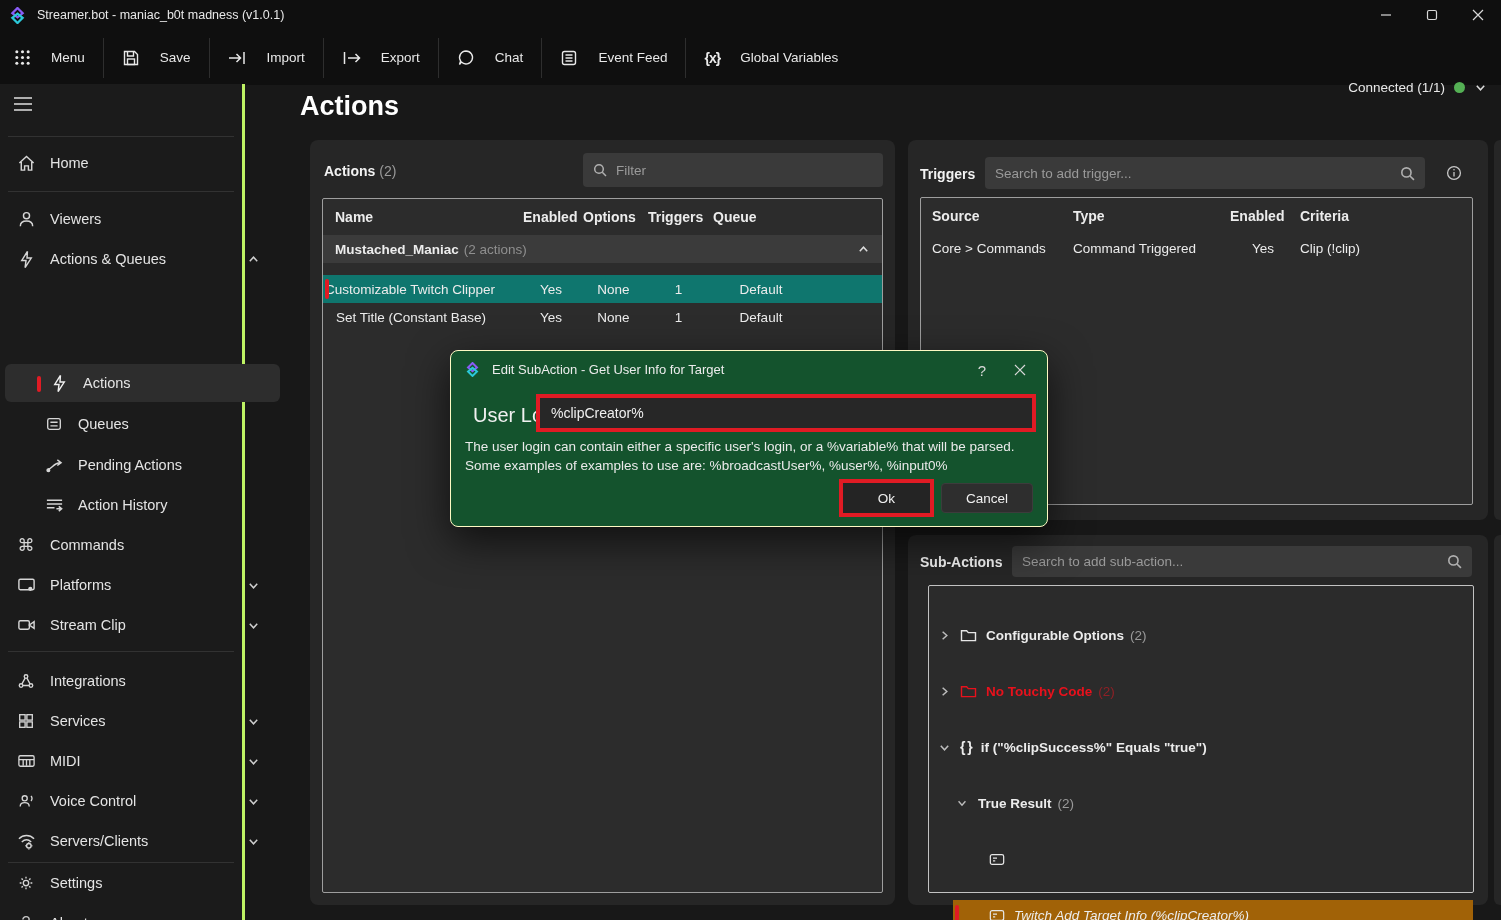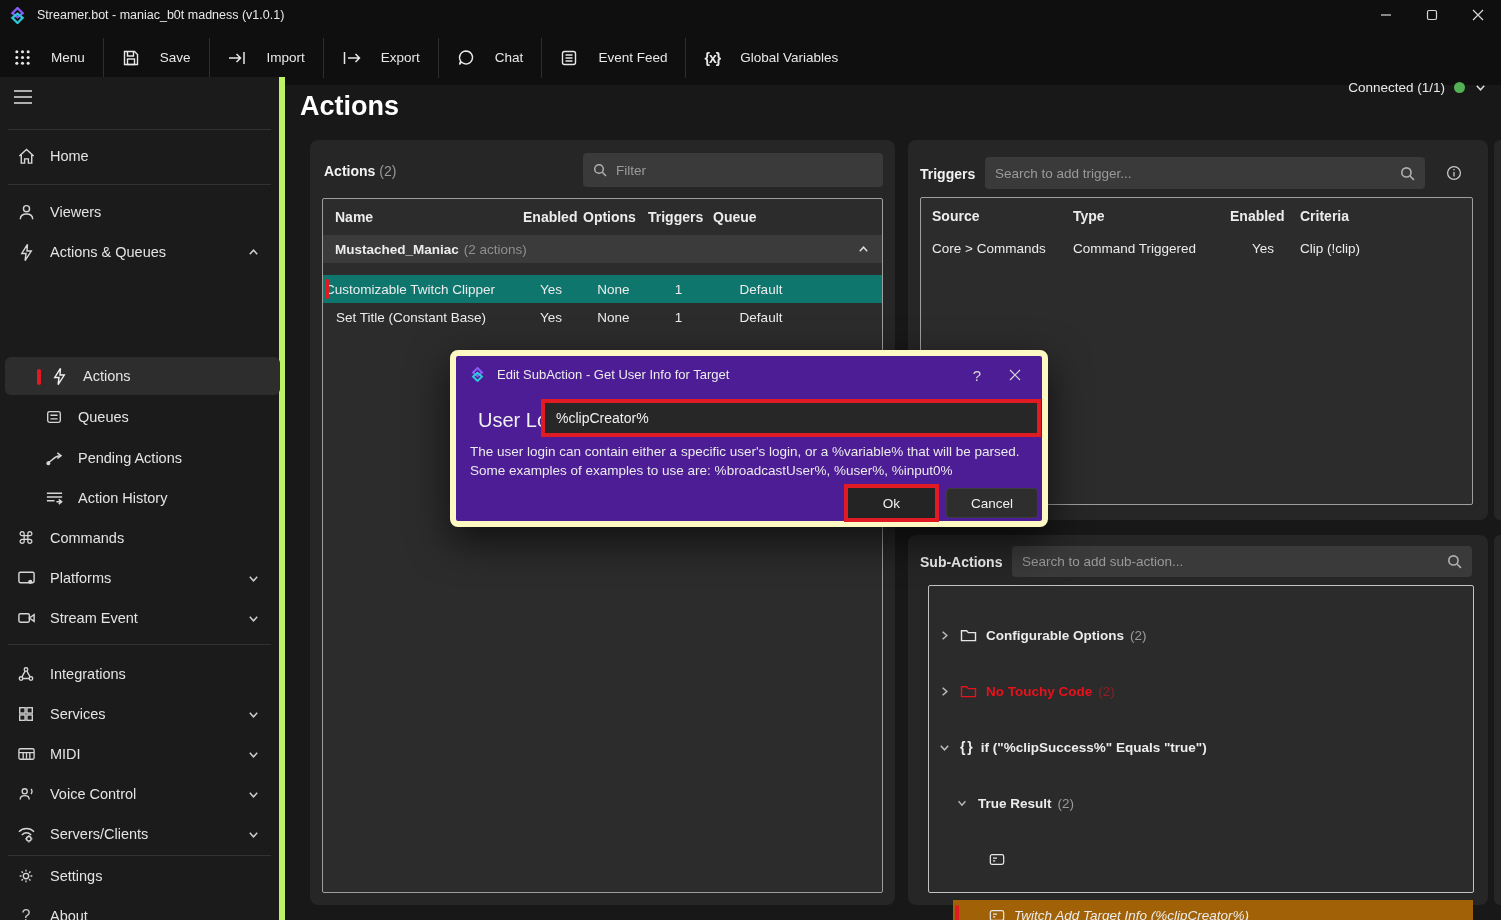--- a/index.html
+++ b/index.html
@@ -21,21 +21,21 @@
   .winbtn { width:46px; height:30px; display:flex; align-items:center; justify-content:center; color:#d8d8d8; }
 
   
   .toolbar { position:absolute; top:30px; left:0; right:0; height:55px; background:#0f0f0f; display:flex; align-items:center; }
   .tbtn { display:flex; align-items:center; gap:20px; color:#e8e8e8; font-size:13.5px; padding:8px 10px;justify-content:space-between; }
   .tsep { width:1px; height:40px; background:#2e2e2e; margin:0 8px; }
   .conn { position:absolute; right:14px; top:30px; height:55px; display:flex; align-items:center; gap:9px; font-size:13.5px; color:#e8e8e8; }
   .dot { width:11px; height:11px; border-radius:50%; background:#54b054; }
 
   
-  .sidebar { position:absolute; top:77px; left:0; width:285px; bottom:0; background:#1b1b1b; border-right:6px solid #bef264; }
+  .sidebar { position:absolute; top:84px; left:0; width:245px; bottom:0; background:#1b1b1b; border-right:3px solid #bef264; }
   .sdivider { position:absolute; left:8px; right:8px; height:1px; background:#323232; }
   .srow { position:absolute; left:0; width:285px; height:40px; display:flex; align-items:center; color:#e4e4e4; font-size:14.5px; }
   .srow .ico { width:20px; height:20px; margin-left:16px; color:#d6d6d6; }
   .srow .lbl { margin-left:14px; flex:1; }
   .srow .chev { margin-right:22px; color:#cfcfcf; }
   .srow.sub .ico { margin-left:44px; }
   .srow.selected { left:5px; width:275px; background:#2d2d2d; border-radius:6px; }
   .redbar { position:absolute; left:32px; top:12px; width:4px; height:16px; background:#e01b24; border-radius:2px; }
 
   
@@ -73,22 +73,22 @@
   .trow .tchev { width:14px; height:14px; color:#bdbdbd; }
   .trow .cnt { color:#9a9a9a; margin-left:-3px; }
   .trow.bold .tlabel { font-weight:bold; }
   .danger, .danger .tlabel { color:#e8111c; }
   .danger .cnt { color:#8f2026; }
   .tsel { background:#a16207; margin-left:24px;font-style:italic; }
   .tbar { position:absolute; left:2px; top:5px; width:4px; height:20px; background:#e01b24; border-radius:2px; }
   .braces { font-weight:bold; font-size:14px; color:#ececec; letter-spacing:-1px; }
 
   
-  .dialog { position:absolute; left:450px; top:350px; width:598px; height:177px; background:#4c1d95;
-            border:6px solid #fef9c3; border-radius:8px; box-shadow:0 14px 40px rgba(0,0,0,.65); z-index:20; }
+  .dialog { position:absolute; left:450px; top:350px; width:598px; height:177px; background:#14532d;
+            border:1px solid #fef9c3; border-radius:8px; box-shadow:0 14px 40px rgba(0,0,0,.65); z-index:20; }
   .dtitle { position:absolute; left:0; top:0; right:0; height:36px; display:flex; align-items:center; }
   .dtitle .logo { margin-left:15px; }
   .dtitle .txt { margin-left:13px; font-size:13px; color:#ececec; }
   .dhelp { position:absolute; right:54px; top:8px; width:22px; height:22px; display:flex; align-items:center; justify-content:center; color:#d8d8d8; font-size:15px; }
   .dclose { position:absolute; right:16px; top:8px; width:22px; height:22px; display:flex; align-items:center; justify-content:center; color:#d8d8d8; }
   .redframe { border:4px solid #e01b24; }
   .dfield-label { position:absolute; left:22px; top:53px; font-size:20px; color:#f0f0f0; }
   .dinput-wrap { position:absolute; left:85px; top:43px; width:500px; height:38px; }
   .dinput-wrap input { width:100%; height:100%; background:#272727; border:0; outline:0; color:#f0f0f0;
                        font-family:inherit; font-size:14px; padding:0 11px; }
@@ -320,21 +320,21 @@
       </span>
     </div>
 
     <div class="srow" style="top:521px">
       <span class="ico">
         <svg width="19" height="16" viewBox="0 0 20 16" fill="none" stroke="#d6d6d6" stroke-width="1.5">
             <rect x="2" y="3.5" width="11" height="9" rx="1.5"></rect>
             <path d="M13 8 L18 4.5 V11.5 Z"></path>
           </svg>
       </span>
-      <span class="lbl">Stream Event</span>
+      <span class="lbl">Stream Clip</span>
       <span class="chev ico">
         <svg width="13" height="13" viewBox="0 0 14 14" fill="none" stroke="#cfcfcf" stroke-width="1.6">
             <path d="M3 5 L7 9.5 L11 5"></path>
           </svg>
       </span>
     </div>
     <div class="sdivider" style="top:567px"></div>
 
     <div class="srow" style="top:577px">
       <span class="ico">

